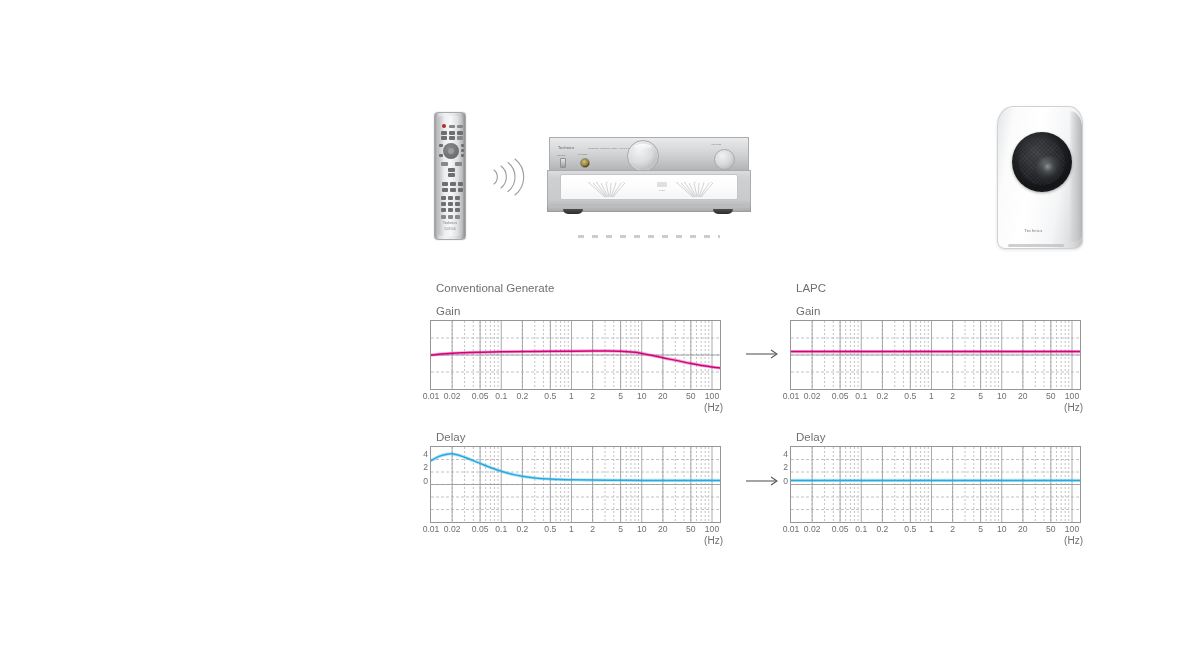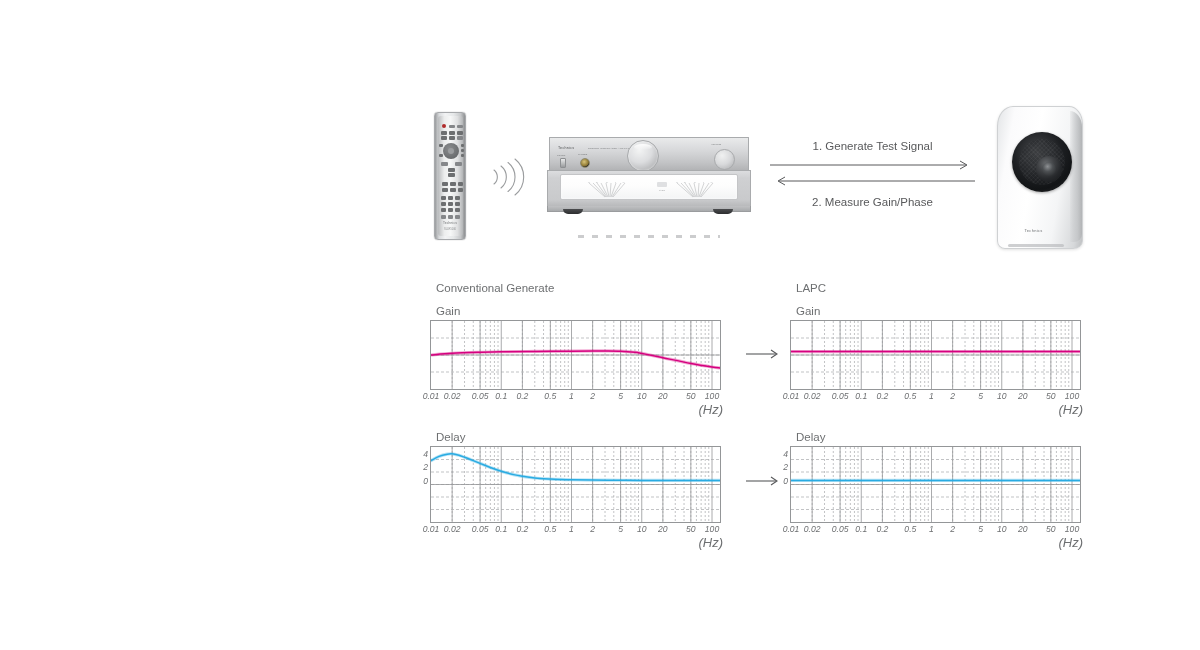--- a/index.html
+++ b/index.html
@@ -156,35 +156,35 @@
   .sp-foot{position:absolute;left:10px;right:18px;bottom:1px;height:3px;border-radius:2px;background:#b9bbbd;opacity:.7;}
 
   
   .panel{position:absolute;}
   .panel-title{
     font-size:11.5px;color:#6d6f71;margin:0 0 0 6px;white-space:nowrap;
   }
   .chart-label{
     font-size:11.5px;color:#6d6f71;margin:0 0 3px 6px;white-space:nowrap;
   }
-  .plot-wrap{position:relative;font-style:italic;}
+  .plot-wrap{position:relative;}
   .plot{
     position:relative;
     border:1px solid #949698;
     box-sizing:border-box;
     background:#fff;
   }
   .plot svg{display:block;}
   .ticks{position:relative;height:14px;margin-top:1px;}
   .tick{
     position:absolute;top:0;font-size:8.6px;color:#6d6f71;
     transform:translateX(-50%);white-space:nowrap;
   }
   .unit{
-    position:absolute;right:-2px;top:11px;font-size:13px;color:#6d6f71;text-align:center;
+    position:absolute;right:-2px;top:11px;font-size:10px;color:#6d6f71;text-align:center;
   }
   .ylabs{position:absolute;left:-13px;top:0;width:11px;height:100%;}
   .ylab{
     position:absolute;right:0;font-size:8.6px;color:#6d6f71;
     transform:translateY(-50%);text-align:right;
   }
   .mid-arrow{position:absolute;}
 </style>
 </head>
 <body>
@@ -315,32 +315,20 @@
           </svg>
         </div>
       </div>
       <div class="amp-ports"></div>
     </div>
     <div class="amp-base"></div>
     <div class="amp-foot l"></div>
     <div class="amp-foot r"></div>
   </div>
 
-  <div class="flow">
-    <div class="flow-lbl top">1. Generate Test Signal</div>
-    <svg width="205" height="44" viewBox="0 0 205 44" style="position:absolute;top:18px;left:0;">
-      <g stroke="#58595b" stroke-width="1" fill="none">
-        <path d="M0 7 L196 7"></path>
-        <path d="M190 3 L197 7 L190 11"></path>
-        <path d="M205 23 L9 23"></path>
-        <path d="M15 19 L8 23 L15 27"></path>
-      </g>
-    </svg>
-    <div class="flow-lbl bot">2. Measure Gain/Phase</div>
-  </div>
 
   <div class="speaker">
     <div class="sp-body">
       <div class="sp-side"></div>
       <div class="sp-driver">
         <div class="sp-cone">
           <div class="sp-weave"></div>
           <div class="sp-dome">
             <div class="sp-dome2"></div>
           </div>

